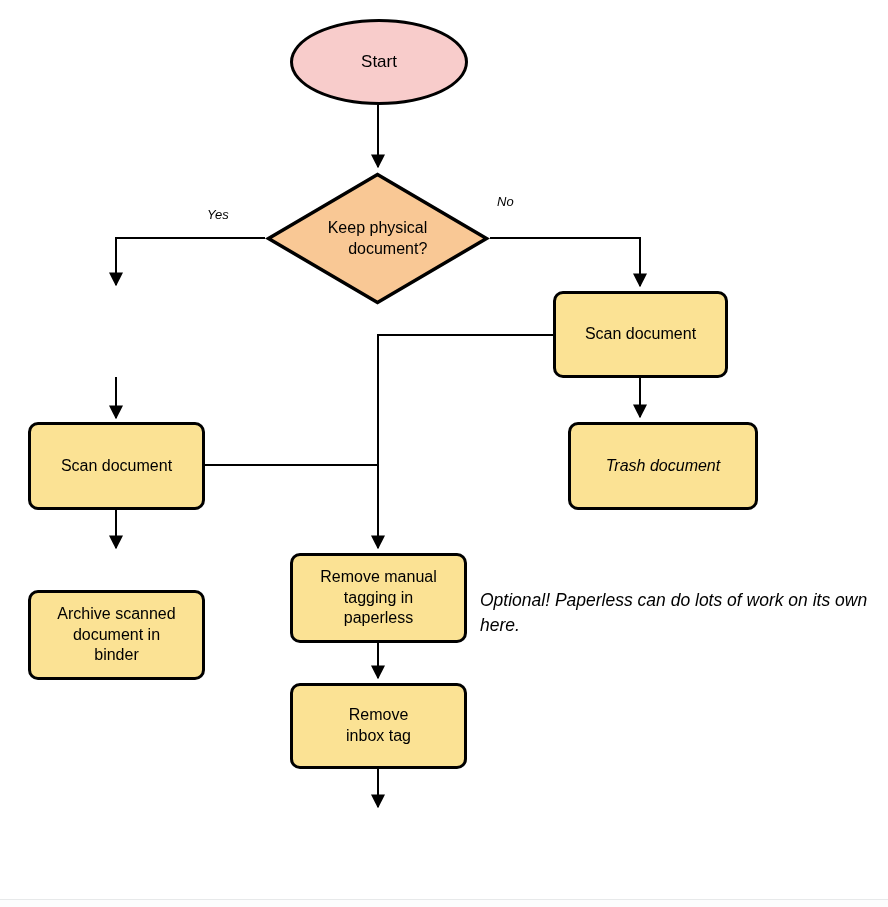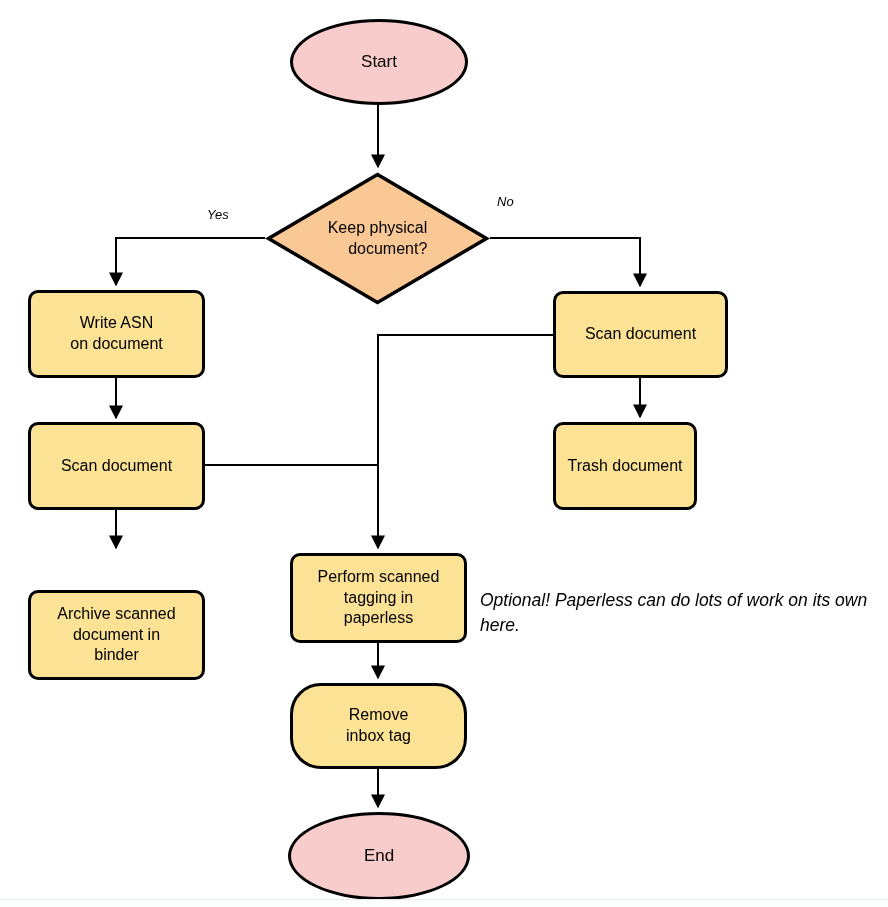--- a/index.html
+++ b/index.html
@@ -109,41 +109,38 @@
   <div class="node terminal" style="left:290px; top:19px; width:178px; height:86px;">Start</div>
 
   <div class="node decision" style="left:265px; top:172px; width:225px; height:133px;">
     <svg width="225" height="133" viewBox="0 0 225 133">
       <polygon points="112.5,2.5 221.5,66.5 112.5,130.5 3.5,66.5" style="fill:var(--decision-fill,#f9c895); stroke:var(--stroke,#000); stroke-width:3.5; stroke-linejoin:miter;"></polygon>
     </svg>
     <div class="decision-label">Keep physical
 document?</div>
   </div>
 
-  <div class="node process" style="left:28px; top:290px; width:177px; height:88px;">Write ASN
-on document</div>
 
   <div class="node process" style="left:28px; top:422px; width:177px; height:88px;">Scan document</div>
 
   <div class="node process" style="left:28px; top:553px; width:177px; height:90px;margin-top:37px;">Archive scanned
 document in
 binder</div>
 
   <div class="node process" style="left:553px; top:291px; width:175px; height:87px;">Scan document</div>
 
-  <div class="node process" style="left:553px; top:422px; width:144px; height:88px;">Trash document</div>
+  <div class="node process" style="left:568px; top:422px; width:190px; height:88px;font-style:italic;">Trash document</div>
 
-  <div class="node process" style="left:290px; top:553px; width:177px; height:90px;">Perform scanned
+  <div class="node process" style="left:290px; top:553px; width:177px; height:90px;">Remove manual
 tagging in
 paperless</div>
 
-  <div class="node process" style="left:290px; top:683px; width:177px; height:86px;border-radius:31px;">Remove
+  <div class="node process" style="left:290px; top:683px; width:177px; height:86px;">Remove
 inbox tag</div>
 
-  <div class="node terminal" style="left:288px; top:812px; width:182px; height:88px;">End</div>
 
   <div class="edge-label" style="left:207px; top:207px; width:46px;">Yes</div>
   <div class="edge-label" style="left:497px; top:194px; width:46px;">No</div>
 
   <div class="note">Optional! Paperless can do lots of work on its own here.</div>
 
   <div class="bottom-strip"></div>
 
 </div>
 

